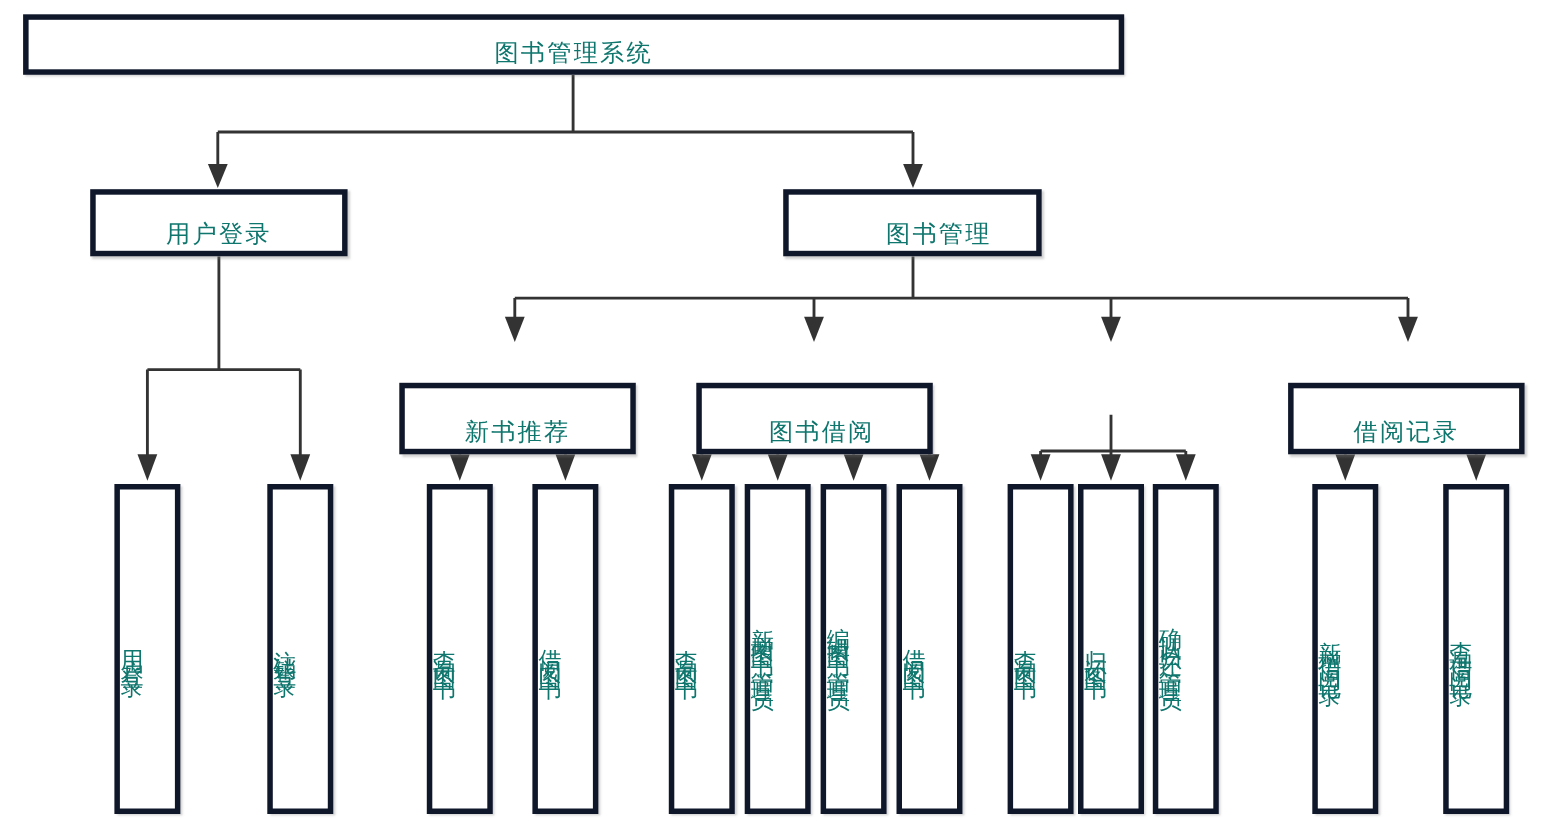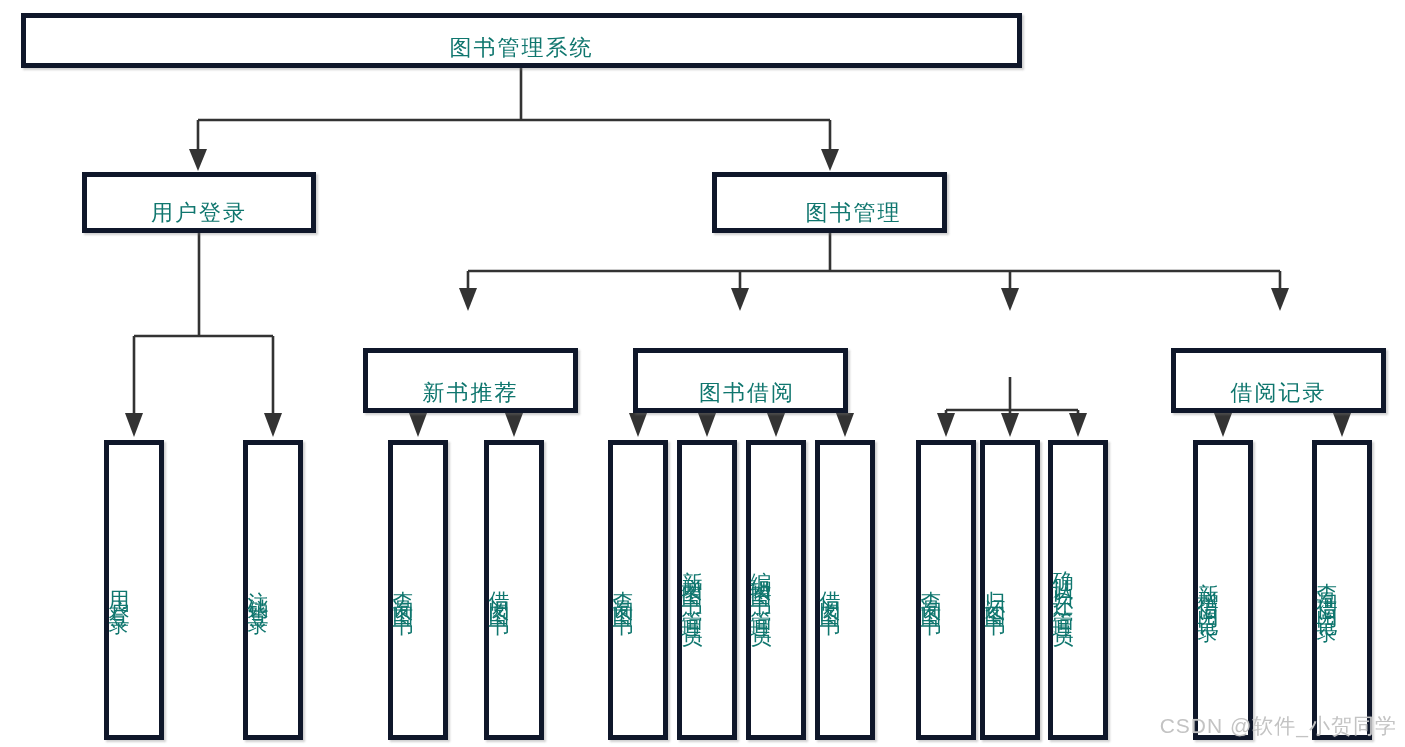--- a/index.html
+++ b/index.html
@@ -202,15 +202,14 @@
     <span>确认归还（管理员）</span>
   </div>
 
   <div class="box v-box leaf leaf-12">
     <span>新增借阅记录</span>
   </div>
   <div class="box v-box leaf leaf-13">
     <span>查询借阅记录</span>
   </div>
 
-  <div class="watermark">CSDN @软件_小贺同学</div>
 
 </div>
 
 </body></html>

